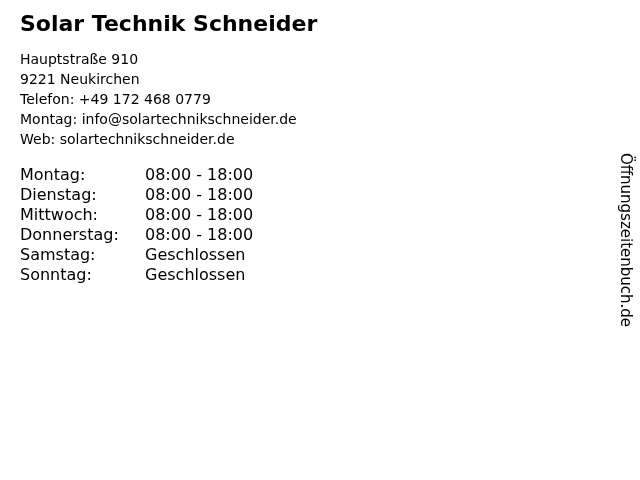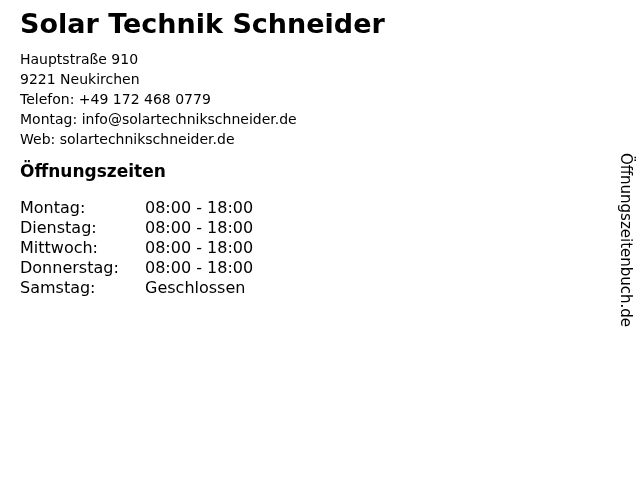--- a/index.html
+++ b/index.html
@@ -10,21 +10,21 @@
     color: #000000;
     font-family: "DejaVu Sans", sans-serif;
     overflow: hidden;
     position: relative;
   }
   .page {
     padding: 10px 0 0 20px;
     width: 600px;
   }
   .title {
-    font-size: 27px;
+    font-size: 22px;
     line-height: 24px;
     font-weight: bold;
     margin: 2px 0 13px 0;
   }
   .contact-block .line {
     font-size: 14px;
     line-height: 20px;
     white-space: nowrap;
   }
   .hours-heading {
@@ -70,25 +70,25 @@
   <h1 class="title">Solar Technik Schneider</h1>
 
   <div class="contact-block">
     <div class="line">Hauptstraße 910</div>
     <div class="line">9221 Neukirchen</div>
     <div class="line"><span>Telefon:</span> <span>+49 172 468 0779</span></div>
     <div class="line"><span>Montag:</span> <span>info@solartechnikschneider.de</span></div>
     <div class="line"><span>Web:</span> <span>solartechnikschneider.de</span></div>
   </div>
 
-  <h2 class="hours-heading">Öffnungszeiten</h2>
 
   <div class="hours-table">
     <div class="hours-row"><span class="day">Montag:</span><span class="time">08:00 - 18:00</span></div>
     <div class="hours-row"><span class="day">Dienstag:</span><span class="time">08:00 - 18:00</span></div>
     <div class="hours-row"><span class="day">Mittwoch:</span><span class="time">08:00 - 18:00</span></div>
     <div class="hours-row"><span class="day">Donnerstag:</span><span class="time">08:00 - 18:00</span></div>
     <div class="hours-row"><span class="day">Samstag:</span><span class="time">Geschlossen</span></div>
+    <div class="hours-row"><span class="day">Sonntag:</span><span class="time">Geschlossen</span></div>
   </div>
 
 </div>
 
 <div class="watermark">Öffnungszeitenbuch.de</div>
 
 </body></html>

